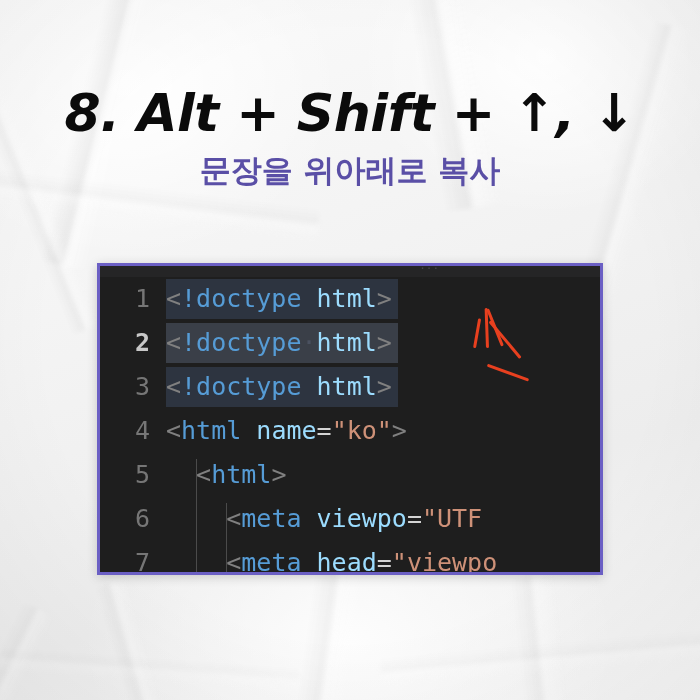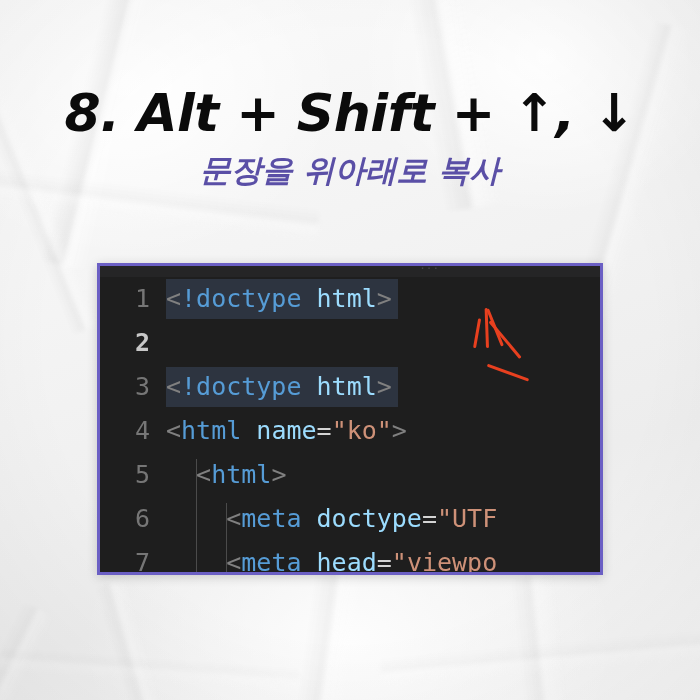--- a/index.html
+++ b/index.html
@@ -77,21 +77,20 @@
     color: #0b0b0b;
     letter-spacing: -0.5px;
     line-height: 1.05;
     white-space: nowrap;
   }
   #subtitle {
     margin: 12px 0 0 0;
     font-family: "DejaVu Sans", sans-serif;
     font-size: 31px;
     font-weight: 700;
-    font-style: italic;
     color: #5a4fa6;
     letter-spacing: 0px;
     line-height: 1.1;
     white-space: nowrap;
     text-align: center;
   }
 
   
   #editor-card {
     position: absolute;
@@ -233,25 +232,25 @@
     <h2 id="subtitle">문장을 위아래로 복사</h2>
   </div>
 
   <div id="editor-card">
     <div class="breadcrumb-strip">
       <span class="bc-text">···  ·  ···  ·</span>
       <span class="bc-text2">··· ··········· · ...</span>
     </div>
     <div id="code-area">
         <div class="code-line"><div class="ln">1</div><div class="ltext"><div class="sel" style="width: 231.75px;"></div><span class="seg punct">&lt;</span><span class="seg tag">!doctype</span><span class="seg "> </span><span class="seg tagname">html</span><span class="seg punct">&gt;</span></div></div>
-        <div class="code-line active"><div class="ln">2</div></div>
+        <div class="code-line active"><div class="ln">2</div><div class="ltext"><div class="sel" style="width: 231.75px;"></div><span class="seg punct">&lt;</span><span class="seg tag">!doctype</span><span class="seg ws-dot">·</span><span class="seg tagname">html</span><span class="seg punct">&gt;</span></div></div>
         <div class="code-line"><div class="ln">3</div><div class="ltext"><div class="sel" style="width: 231.75px;"></div><span class="seg punct">&lt;</span><span class="seg tag">!doctype</span><span class="seg "> </span><span class="seg tagname">html</span><span class="seg punct">&gt;</span></div></div>
         <div class="code-line"><div class="ln">4</div><div class="ltext"><span class="seg punct">&lt;</span><span class="seg tag">html</span><span class="seg "> </span><span class="seg attr">name</span><span class="seg eq">=</span><span class="seg str">"ko"</span><span class="seg punct">&gt;</span></div></div>
         <div class="code-line"><div class="ln">5</div><div class="ltext"><span class="seg ">  </span><span class="seg punct">&lt;</span><span class="seg tag">html</span><span class="seg punct">&gt;</span></div></div>
-        <div class="code-line"><div class="ln">6</div><div class="ltext"><span class="seg ">    </span><span class="seg punct">&lt;</span><span class="seg tag">meta</span><span class="seg "> </span><span class="seg attr">doctype</span><span class="seg eq">=</span><span class="seg str">"UTF</span></div></div>
+        <div class="code-line"><div class="ln">6</div><div class="ltext"><span class="seg ">    </span><span class="seg punct">&lt;</span><span class="seg tag">meta</span><span class="seg "> </span><span class="seg attr">viewpo</span><span class="seg eq">=</span><span class="seg str">"UTF</span></div></div>
         <div class="code-line"><div class="ln">7</div><div class="ltext"><span class="seg ">    </span><span class="seg punct">&lt;</span><span class="seg tag">meta</span><span class="seg "> </span><span class="seg attr">head</span><span class="seg eq">=</span><span class="seg str">"viewpo</span></div></div>
         <div class="guide" style="left: 96.1px; top: 182px; height: 130px;"></div>
         <div class="guide" style="left: 126.2px; top: 226px; height: 86px;"></div>
       </div>
   </div>
 
   <div id="sparkles">
       <div class="ray" style="left: 18px; top: 22px; width: 3px; height: 30px; background: rgb(232, 64, 31); transform: rotate(10deg);"></div>
       <div class="ray" style="left: 31px; top: 12px; width: 3.2px; height: 40px; background: rgb(232, 64, 31); transform: rotate(-2deg);"></div>
       <div class="ray" style="left: 46px; top: 10px; width: 3px; height: 40px; background: rgb(232, 64, 31); transform: rotate(-22deg);"></div>

